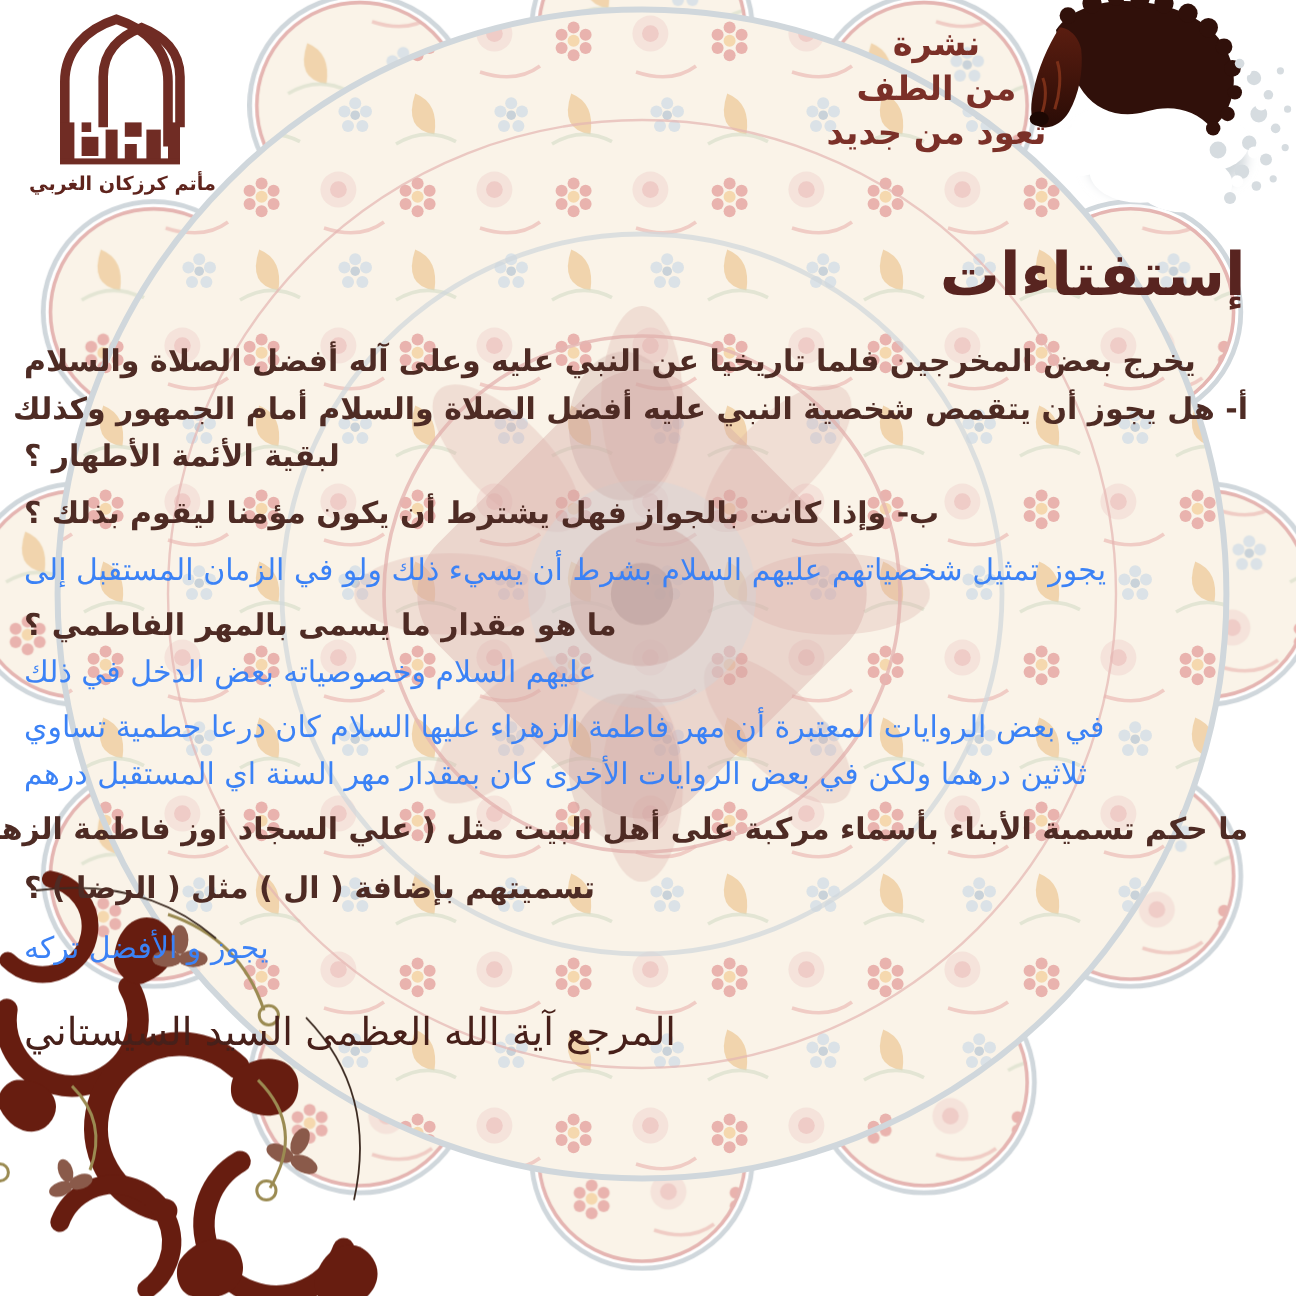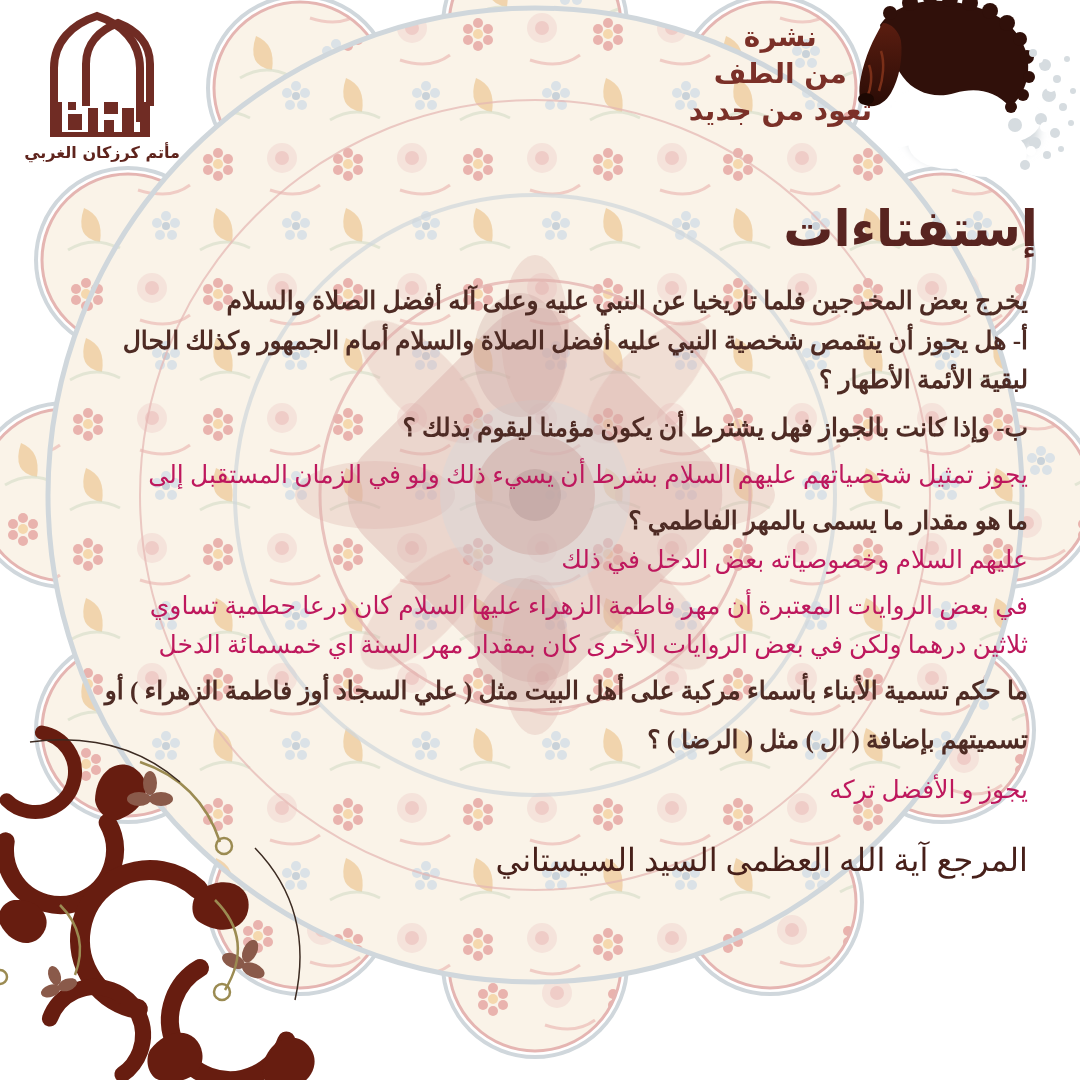--- a/index.html
+++ b/index.html
@@ -11,24 +11,24 @@
   .logo{left:22px;top:10px;width:160px;text-align:center;}
   .logo svg{display:block;margin:0 auto;}
   .logo-caption{font-size:16px;font-weight:bold;color:#5f241d;direction:rtl;white-space:nowrap;margin-top:1px;}
   
   .masthead{top:18px;right:208px;text-align:right;direction:rtl;color:#7b3028;font-weight:bold;}
   .masthead .m{font-size:28px;line-height:37px;white-space:nowrap;text-align:center;}
   
   .title{top:200px;right:42px;direction:rtl;font-size:50px;font-weight:bold;color:#582420;
          letter-spacing:1px;white-space:nowrap;}
   
-  .textblock{top:281px;right:52px;left:20px;direction:rtl;text-align:right;font-family:Liberation Serif, serif;}
+  .textblock{top:281px;right:40px;left:20px;direction:rtl;text-align:left;}
   .line{font-size:25px;line-height:39.5px;white-space:nowrap;}
   .question{font-weight:bold;color:#4e2b24;}
-  .answer{font-weight:normal;color:#be185d;}
+  .answer{font-weight:normal;color:#3b82f6;}
   .g6{margin-top:6px}.g8{margin-top:8px}.g10{margin-top:10px}
   .signature{margin-top:32px;font-size:32px;color:#47201a;white-space:nowrap;}
 </style>
 </head>
 <body>
 
 <div class="canvas">
 
   <svg class="bg" viewBox="0 0 1080 1080" aria-hidden="true">
     <defs>
@@ -251,20 +251,20 @@
 
   <div class="layer textblock">
     <div class="line question">يخرج بعض المخرجين فلما تاريخيا عن النبي عليه وعلى آله أفضل الصلاة والسلام</div>
     <div class="line question">أ- هل يجوز أن يتقمص شخصية النبي عليه أفضل الصلاة والسلام أمام الجمهور وكذلك الحال</div>
     <div class="line question">لبقية الأئمة الأطهار ؟</div>
     <div class="line g8 question">ب- وإذا كانت بالجواز فهل يشترط أن يكون مؤمنا ليقوم بذلك ؟</div>
     <div class="line g8 answer">يجوز تمثيل شخصياتهم عليهم السلام بشرط أن يسيء ذلك ولو في الزمان المستقبل إلى</div>
     <div class="line g6 question">ما هو مقدار ما يسمى بالمهر الفاطمي ؟</div>
     <div class="line answer">عليهم السلام وخصوصياته بعض الدخل في ذلك</div>
     <div class="line g6 answer">في بعض الروايات المعتبرة أن مهر فاطمة الزهراء عليها السلام كان درعا حطمية تساوي</div>
-    <div class="line answer">ثلاثين درهما ولكن في بعض الروايات الأخرى كان بمقدار مهر السنة اي خمسمائة الدخل</div>
+    <div class="line answer">ثلاثين درهما ولكن في بعض الروايات الأخرى كان بمقدار مهر السنة اي المستقبل درهم</div>
     <div class="line g6 question">ما حكم تسمية الأبناء بأسماء مركبة على أهل البيت مثل ( علي السجاد أوز فاطمة الزهراء ) أو</div>
     <div class="line g10 question">تسميتهم بإضافة ( ال ) مثل ( الرضا ) ؟</div>
     <div class="line g10 answer">يجوز و الأفضل تركه</div>
     <div class="signature">المرجع آية الله العظمى السيد السيستاني</div>
   </div>
 
 </div>
 
 </body></html>

